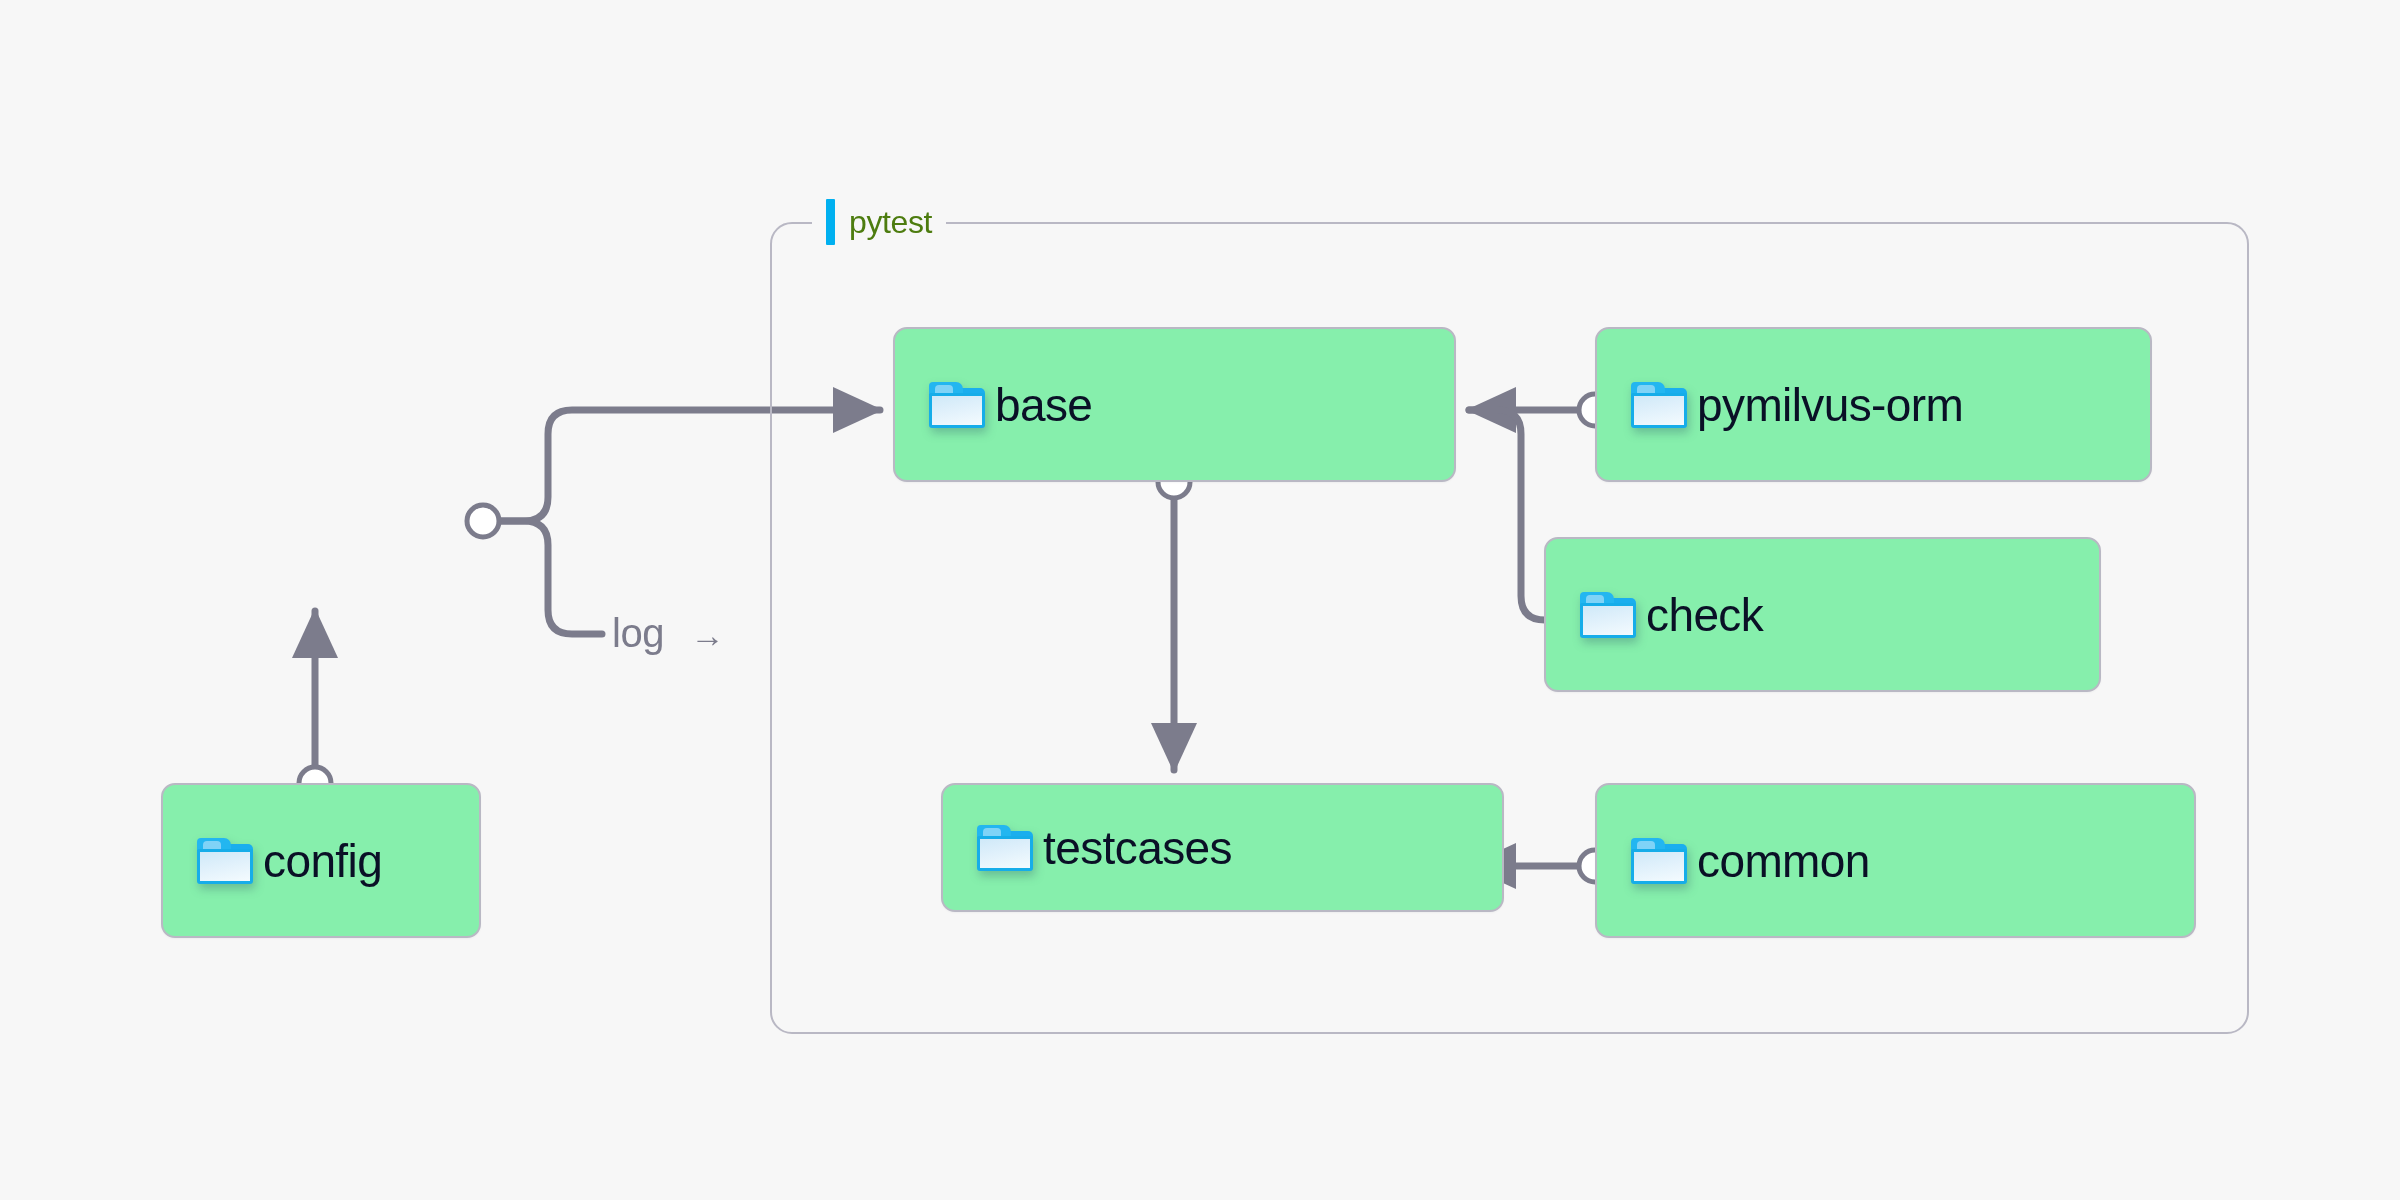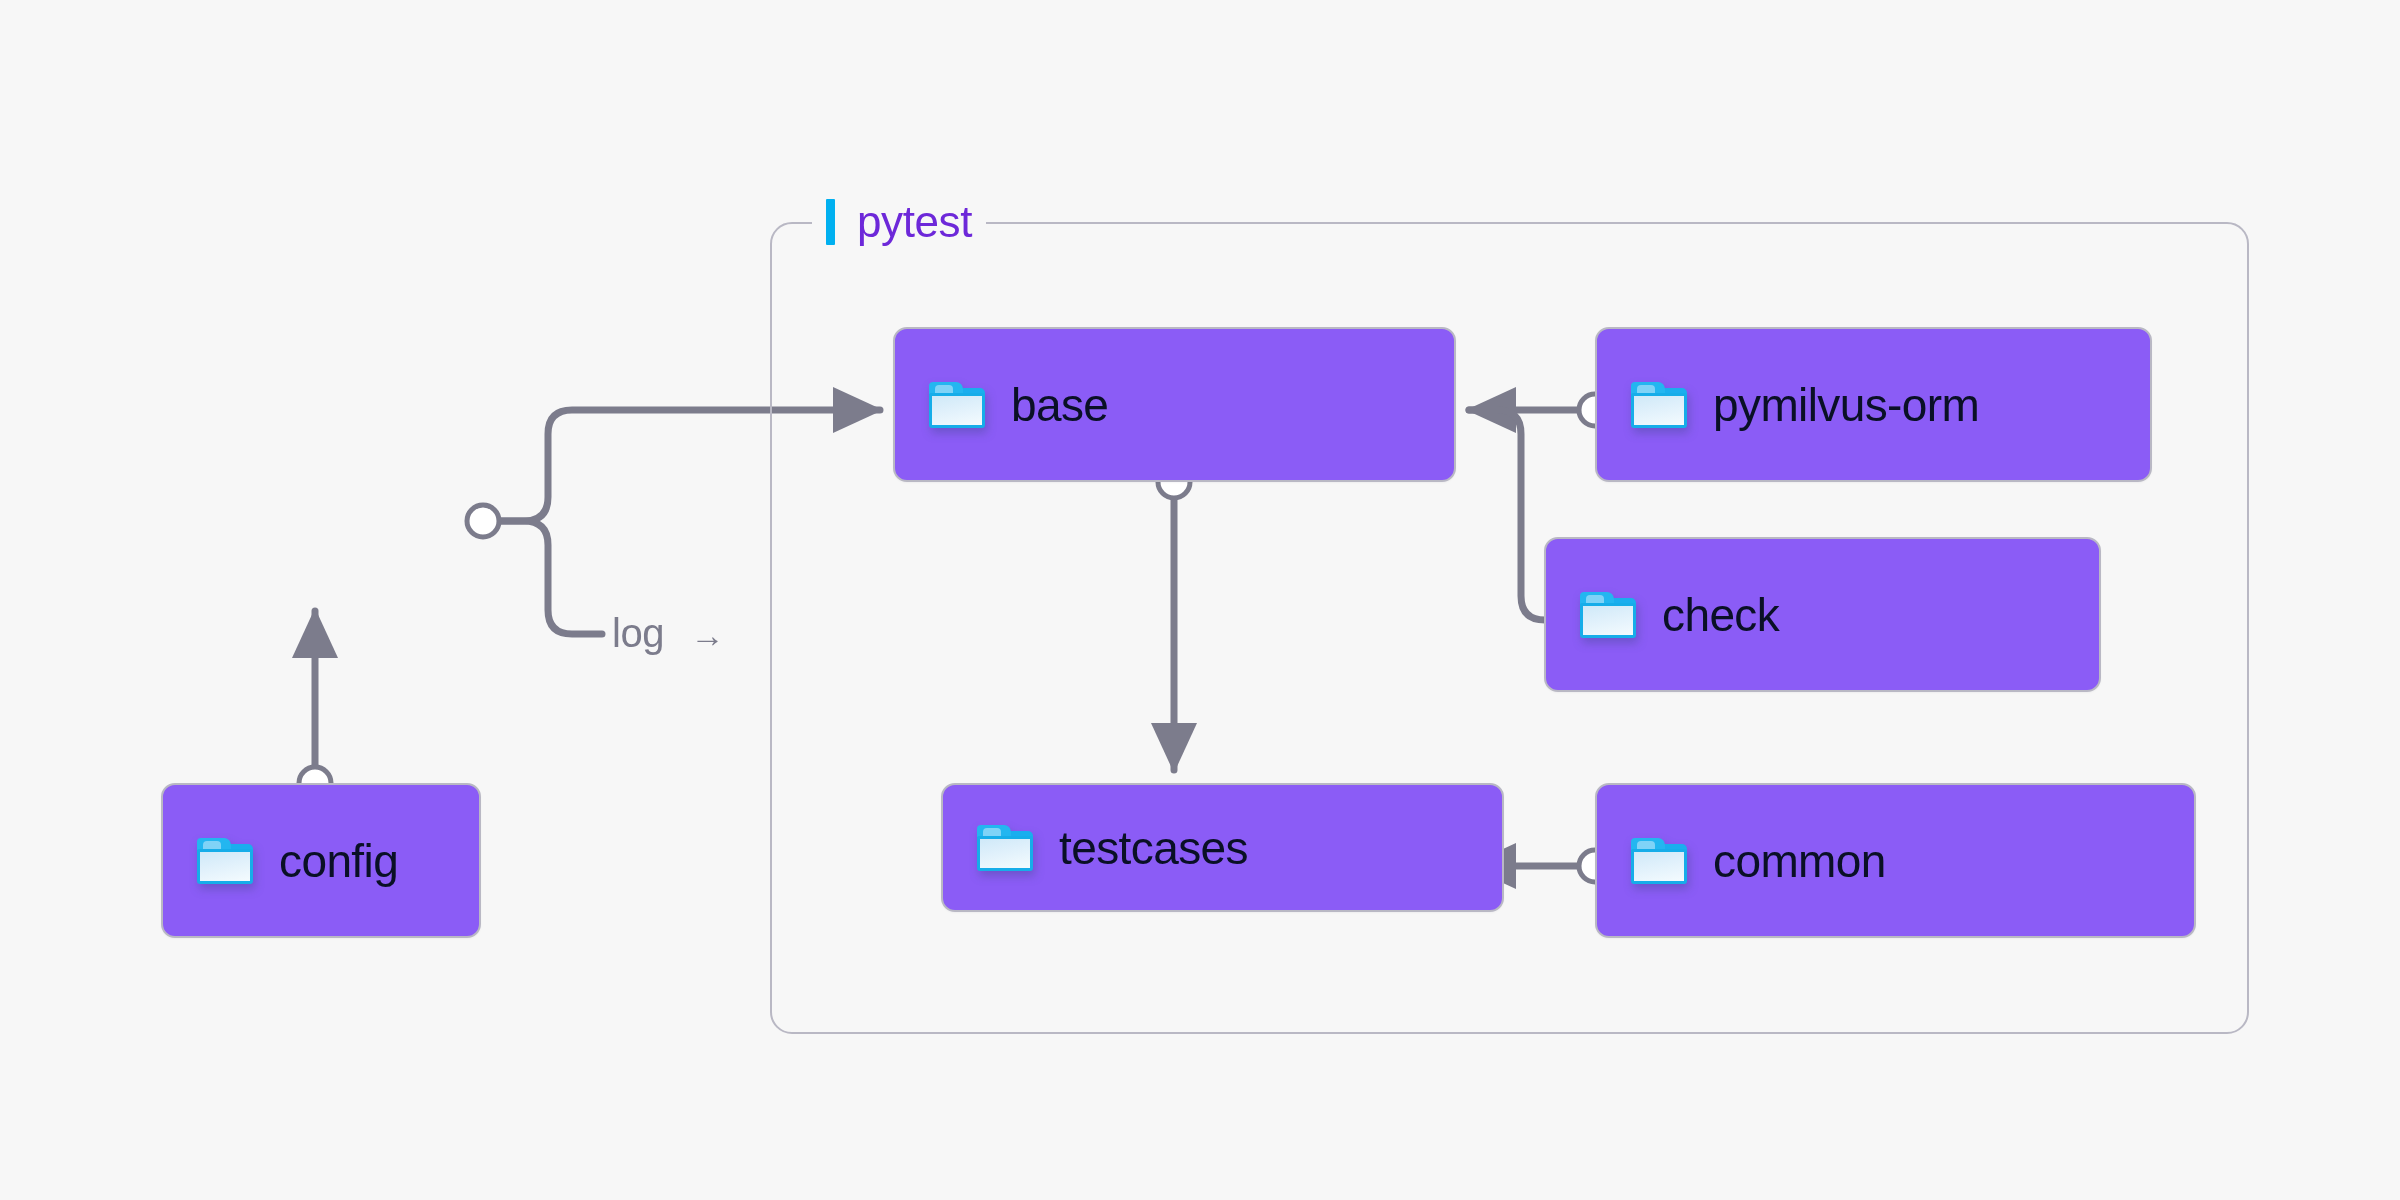--- a/index.html
+++ b/index.html
@@ -3,24 +3,24 @@
 <meta charset="utf-8">
 <style>
   html,body{margin:0;padding:0;}
   body{width:2400px;height:1200px;background:#f7f7f7;font-family:"Liberation Sans",sans-serif;overflow:hidden;}
   #stage{position:relative;width:2400px;height:1200px;}
   #edges{position:absolute;inset:0;width:2400px;height:1200px;}
 
   .group-box{position:absolute;border:2px solid #b9b8c4;border-radius:22px;background:transparent;}
   .group-label{position:absolute;display:flex;align-items:center;gap:14px;background:#f7f7f7;padding:0 14px;height:50px;}
   .group-accent{width:9px;height:46px;background:#00b0f0;border-radius:1px;}
-  .group-title{font-size:44px;color:#6d28d9;letter-spacing:-0.4px;white-space:nowrap;margin-left:8px;}
+  .group-title{font-size:32px;color:#4d7c0f;letter-spacing:-0.4px;white-space:nowrap;}
 
-  .node{position:absolute;background:#8b5cf6;border:2px solid #b9b8c4;border-radius:14px;
-        display:flex;align-items:center;box-sizing:border-box;padding-left:34px;gap:26px;
+  .node{position:absolute;background:#86efac;border:2px solid #b9b8c4;border-radius:14px;
+        display:flex;align-items:center;box-sizing:border-box;padding-left:34px;gap:10px;
         box-shadow:0 1px 2px rgba(20,20,40,.04);}
   .node-label{font-size:46px;color:#0a1026;letter-spacing:-0.6px;white-space:nowrap;line-height:1;}
 
   .folder{position:relative;width:56px;height:46px;flex:none;
           filter:drop-shadow(2px 5px 5px rgba(30,60,90,.28));}
   .folder .tab{position:absolute;left:0;top:0;width:34px;height:12px;background:#23b6f0;
                border-radius:4px 7px 0 0;}
   .folder .tab:after{content:"";position:absolute;left:6px;top:3px;width:18px;height:9px;
                background:#7fd3f7;border-radius:4px 4px 0 0;}
   .folder .back{position:absolute;left:0;top:6px;width:56px;height:12px;background:#1aaeee;

